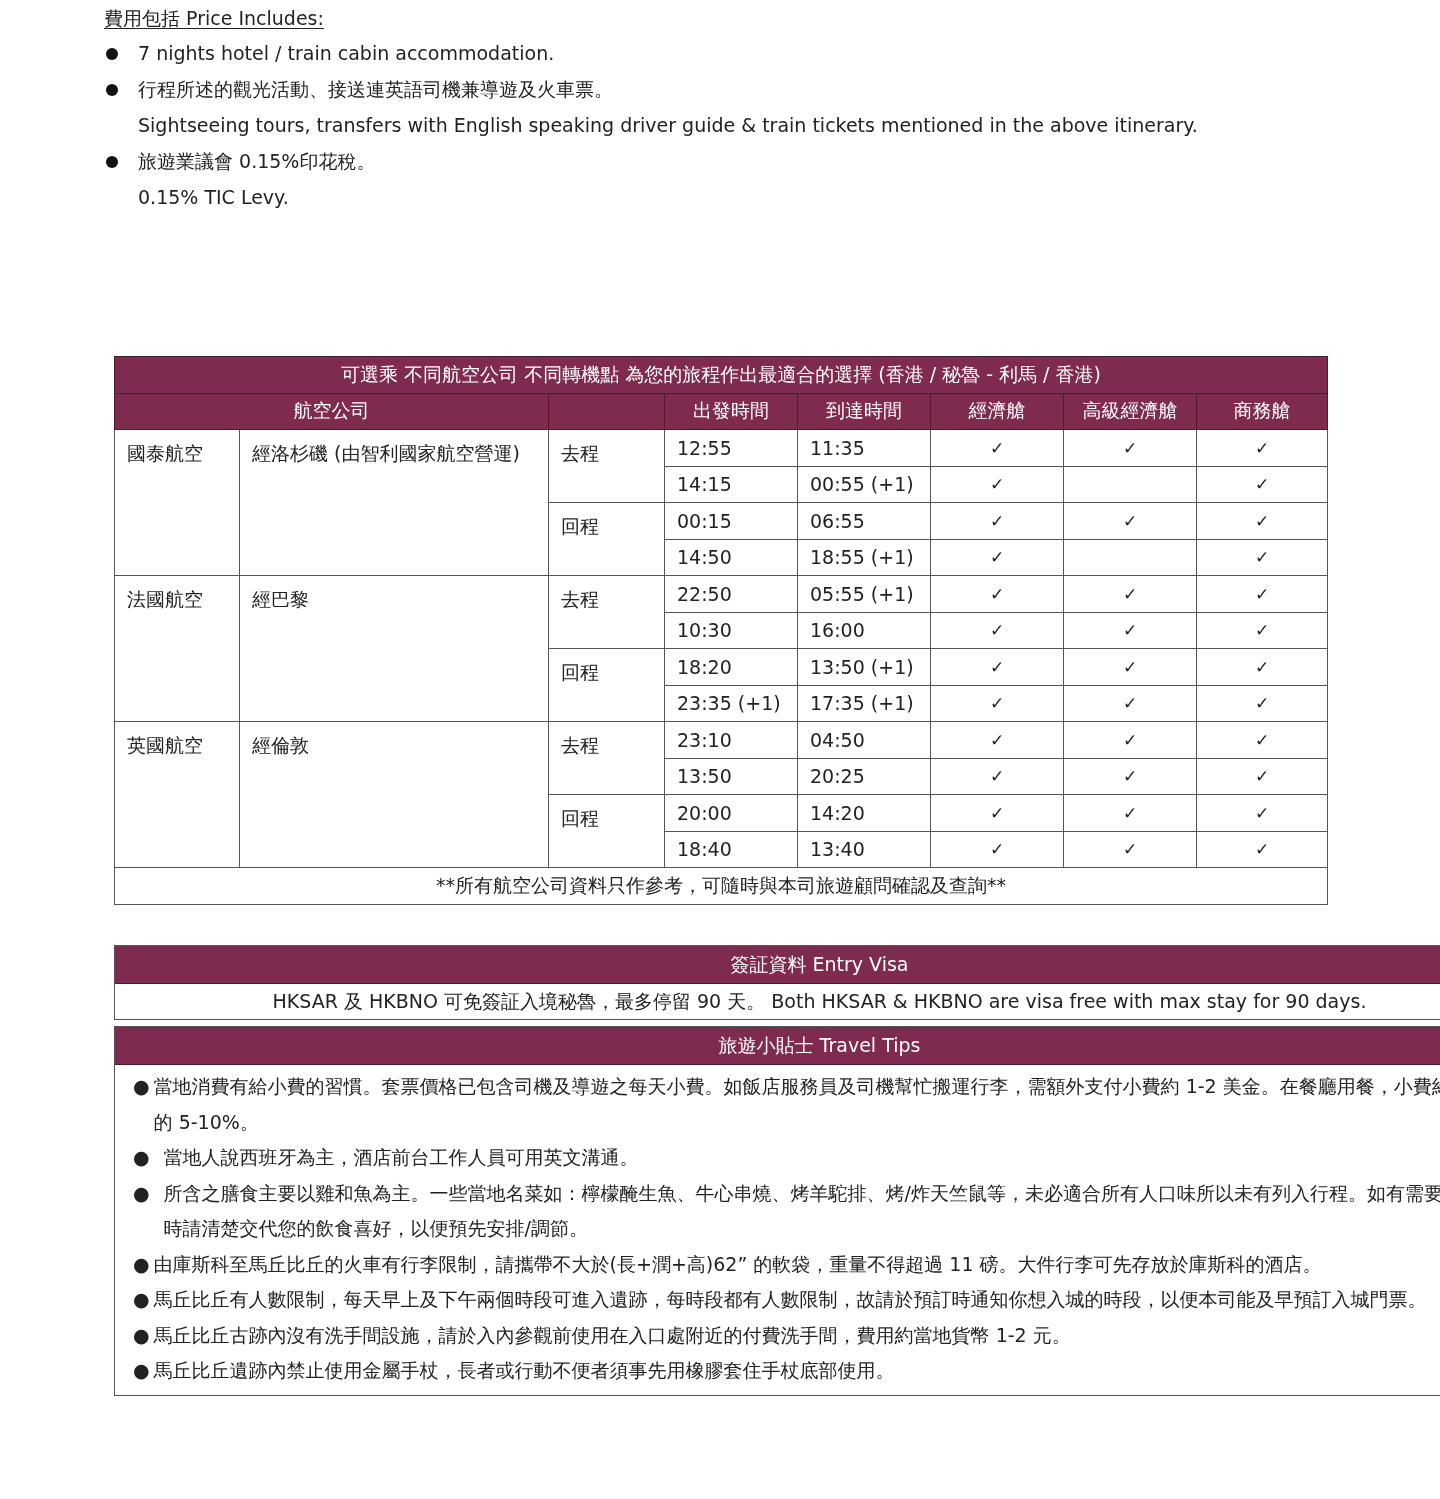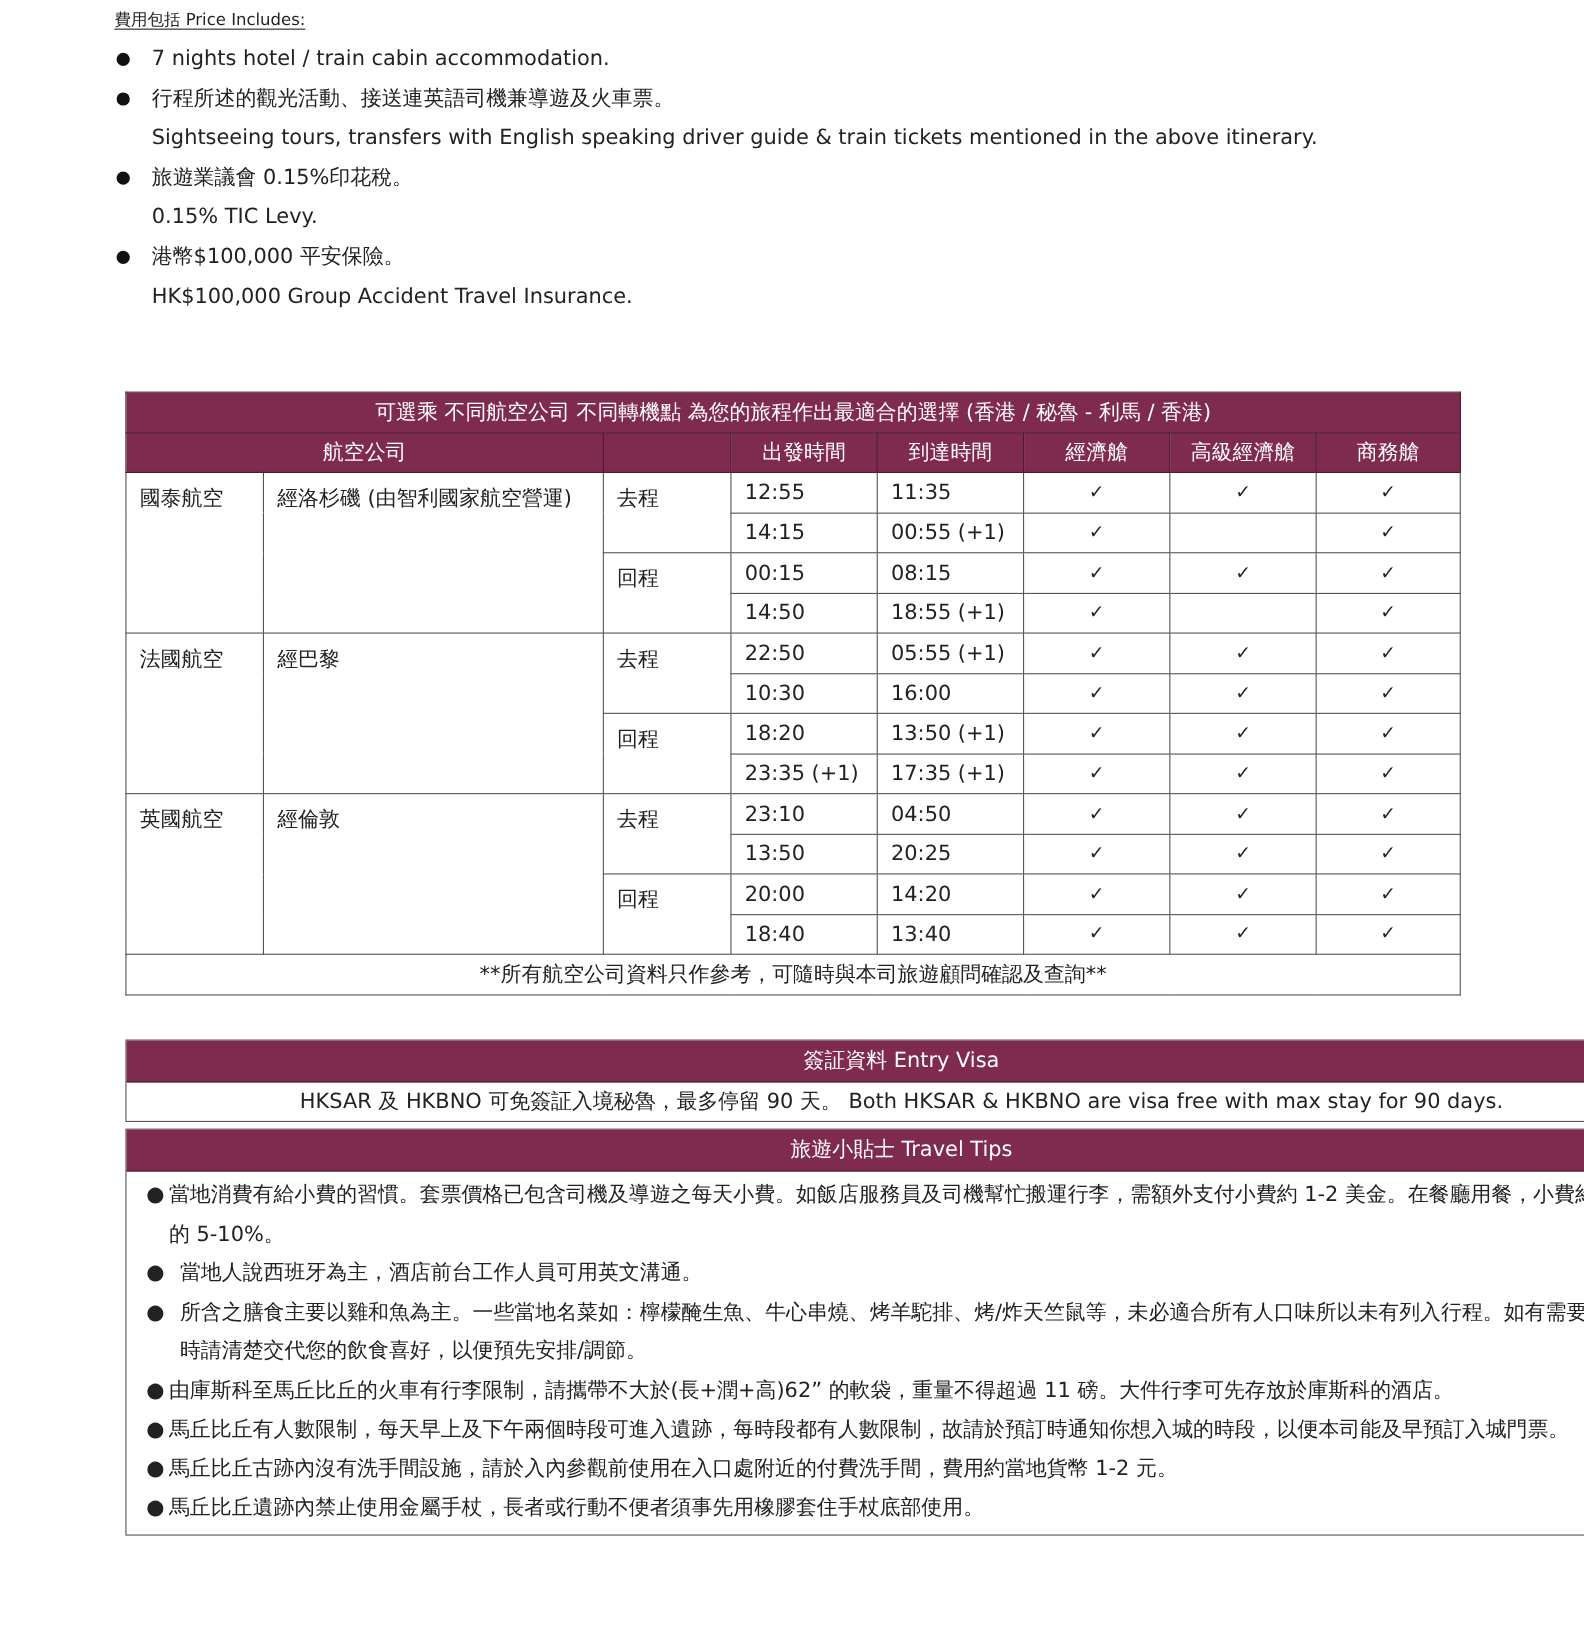--- a/index.html
+++ b/index.html
@@ -3,21 +3,21 @@
 <meta charset="utf-8">
 <style>
   html, body { margin: 0; padding: 0; background: #ffffff; }
   body {
     width: 1440px; height: 1499px; position: relative; overflow: hidden;
     font-family: "DejaVu Sans", "Liberation Sans", sans-serif;
     color: #222;
   }
   .includes { position: absolute; left: 104px; top: 4px; width: 1200px; }
   .inc-title {
-    font-size: 15px; line-height: 28px; text-decoration: underline;
+    font-size: 19px; line-height: 28px; text-decoration: underline;
     text-underline-offset: 3px; color: #222;
   }
   .inc-item { position: relative; margin-top: 6px; }
   .inc-bullet {
     position: absolute; left: 2px; top: 10px; width: 12px; height: 12px;
     border-radius: 50%; background: #111;
   }
   .inc-zh, .inc-en { margin-left: 34px; font-size: 19px; line-height: 30px; }
   .inc-en { margin-top: 6px; }
 
@@ -59,25 +59,20 @@
   </div>
   <div class="inc-item">
     <span class="inc-bullet"></span>
     <div class="inc-zh">行程所述的觀光活動、接送連英語司機兼導遊及火車票。</div>
     <div class="inc-en">Sightseeing tours, transfers with English speaking driver guide &amp; train tickets mentioned in the above itinerary.</div>
   </div>
   <div class="inc-item">
     <span class="inc-bullet"></span>
     <div class="inc-zh">旅遊業議會 0.15%印花稅。</div>
     <div class="inc-en">0.15% TIC Levy.</div>
-  </div>
-  <div class="inc-item">
-    <span class="inc-bullet"></span>
-    <div class="inc-zh">港幣$100,000 平安保險。</div>
-    <div class="inc-en">HK$100,000 Group Accident Travel Insurance.</div>
   </div>
 </div>
 
 <table class="flights">
   <colgroup>
     <col style="width:125px">
       <col style="width:309px">
       <col style="width:116px">
     <col style="width:133px">
       <col style="width:133px">
@@ -113,21 +108,21 @@
       <tr>
         <td>14:15</td>
         <td>00:55 (+1)</td>
         <td class="check">✓</td>
         <td class="check"></td>
         <td class="check">✓</td>
       </tr>
       <tr>
         <td class="top" rowspan="2">回程</td>
         <td>00:15</td>
-        <td>08:15</td>
+        <td>06:55</td>
         <td class="check">✓</td>
         <td class="check">✓</td>
         <td class="check">✓</td>
       </tr>
       <tr>
         <td>14:50</td>
         <td>18:55 (+1)</td>
         <td class="check">✓</td>
         <td class="check"></td>
         <td class="check">✓</td>

